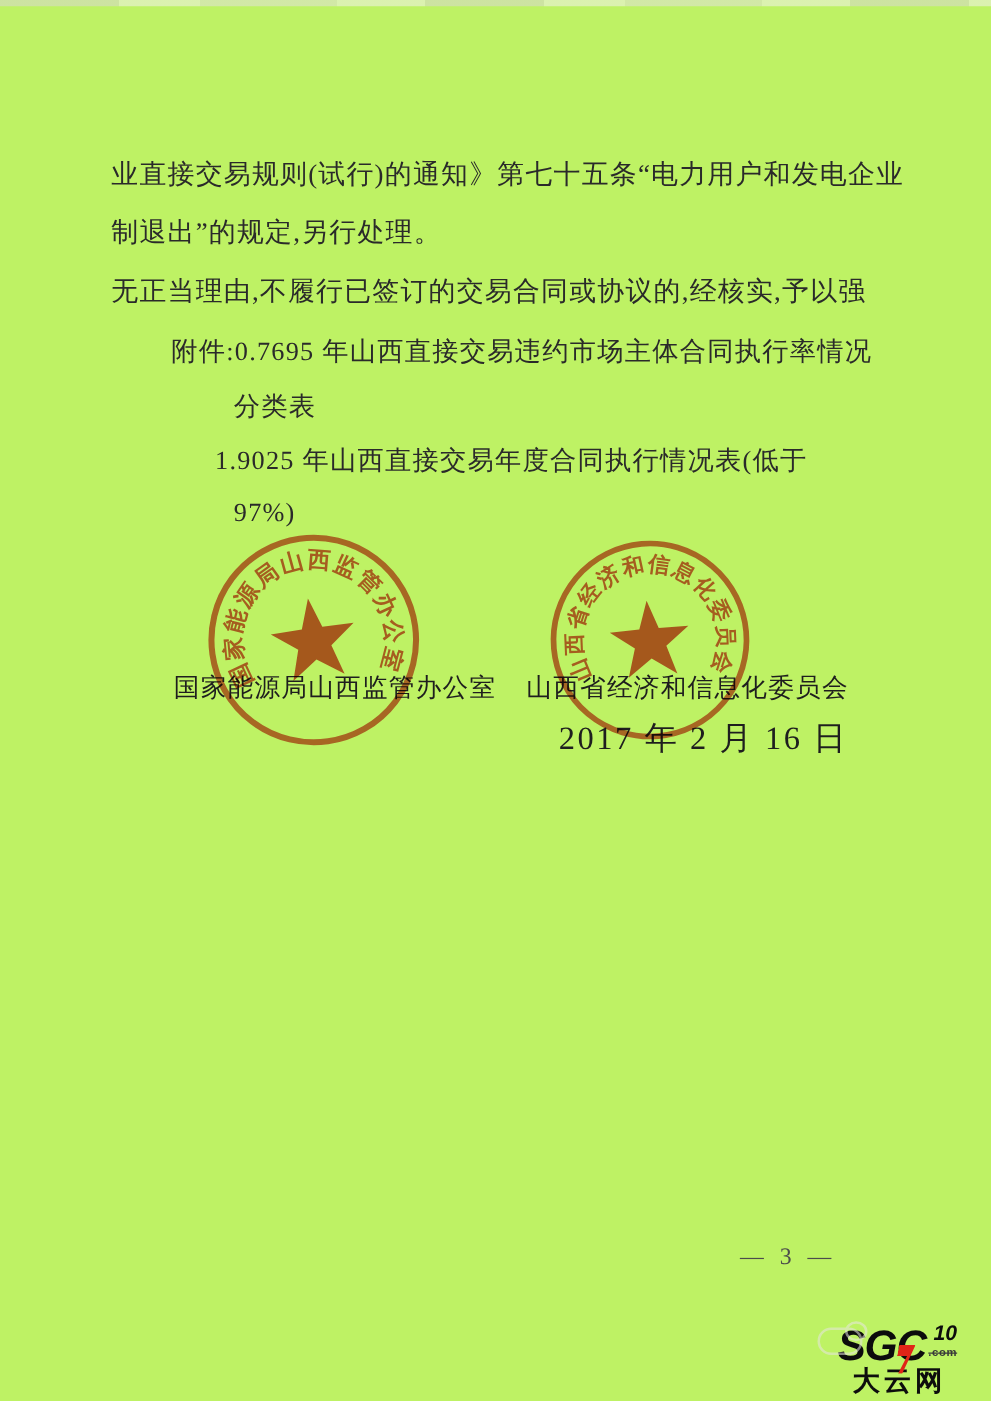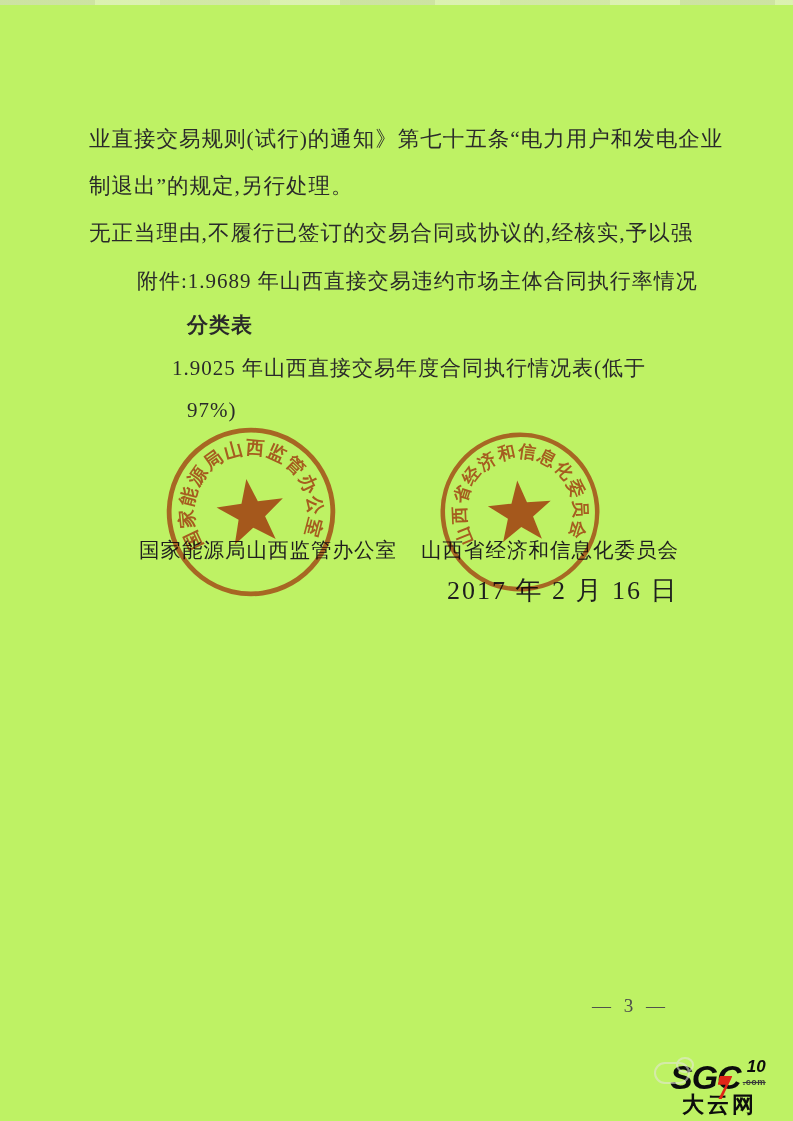--- a/index.html
+++ b/index.html
@@ -18,21 +18,21 @@
   .body-line {
     height:47px; line-height:47px; font-size:21.5px; letter-spacing:1px;
     white-space:nowrap; color:#2a2a2a;
   }
   
   .att-line {
     position:absolute; line-height:30px; font-size:21px; letter-spacing:1px;
     white-space:nowrap; color:#2a2a2a;
   }
   .att-1 { left:137px; top:266px; }
-  .att-2 { left:187px; top:310px;font-weight:bold; }
+  .att-2 { left:187px; top:310px; }
   .att-3 { left:172px; top:353px; }
   .att-4 { left:187px; top:395px; }
   
   .sig-row {
     position:absolute; left:139px; top:536px; white-space:nowrap;
     font-size:20.5px; letter-spacing:1px; color:#1e1e1e;
   }
   .sig-org-right { margin-left:24px; }
   .sig-date {
     position:absolute; left:447px; top:573px; font-size:26px;
@@ -76,21 +76,21 @@
 <div class="page">
   <div class="scan-strip"></div>
 
   <div class="body-text">
     <div class="body-line">业直接交易规则(试行)的通知》第七十五条“电力用户和发电企业</div>
     <div class="body-line">制退出”的规定,另行处理。</div>
     <div class="body-line">无正当理由,不履行已签订的交易合同或协议的,经核实,予以强</div>
   </div>
 
   <div class="att-line att-1">
-    <span>附件:</span><span>1.9689 年山西直接交易违约市场主体合同执行率情况</span>
+    <span>附件:</span><span>0.7695 年山西直接交易违约市场主体合同执行率情况</span>
   </div>
   <div class="att-line att-2">分类表</div>
   <div class="att-line att-3">1.9025 年山西直接交易年度合同执行情况表(低于</div>
   <div class="att-line att-4">97%)</div>
 
   <div class="sig-row">
     <span>国家能源局山西监管办公室</span><span class="sig-org-right">山西省经济和信息化委员会</span>
   </div>
   <div class="sig-date">2017 年 2 月 16 日</div>
 

